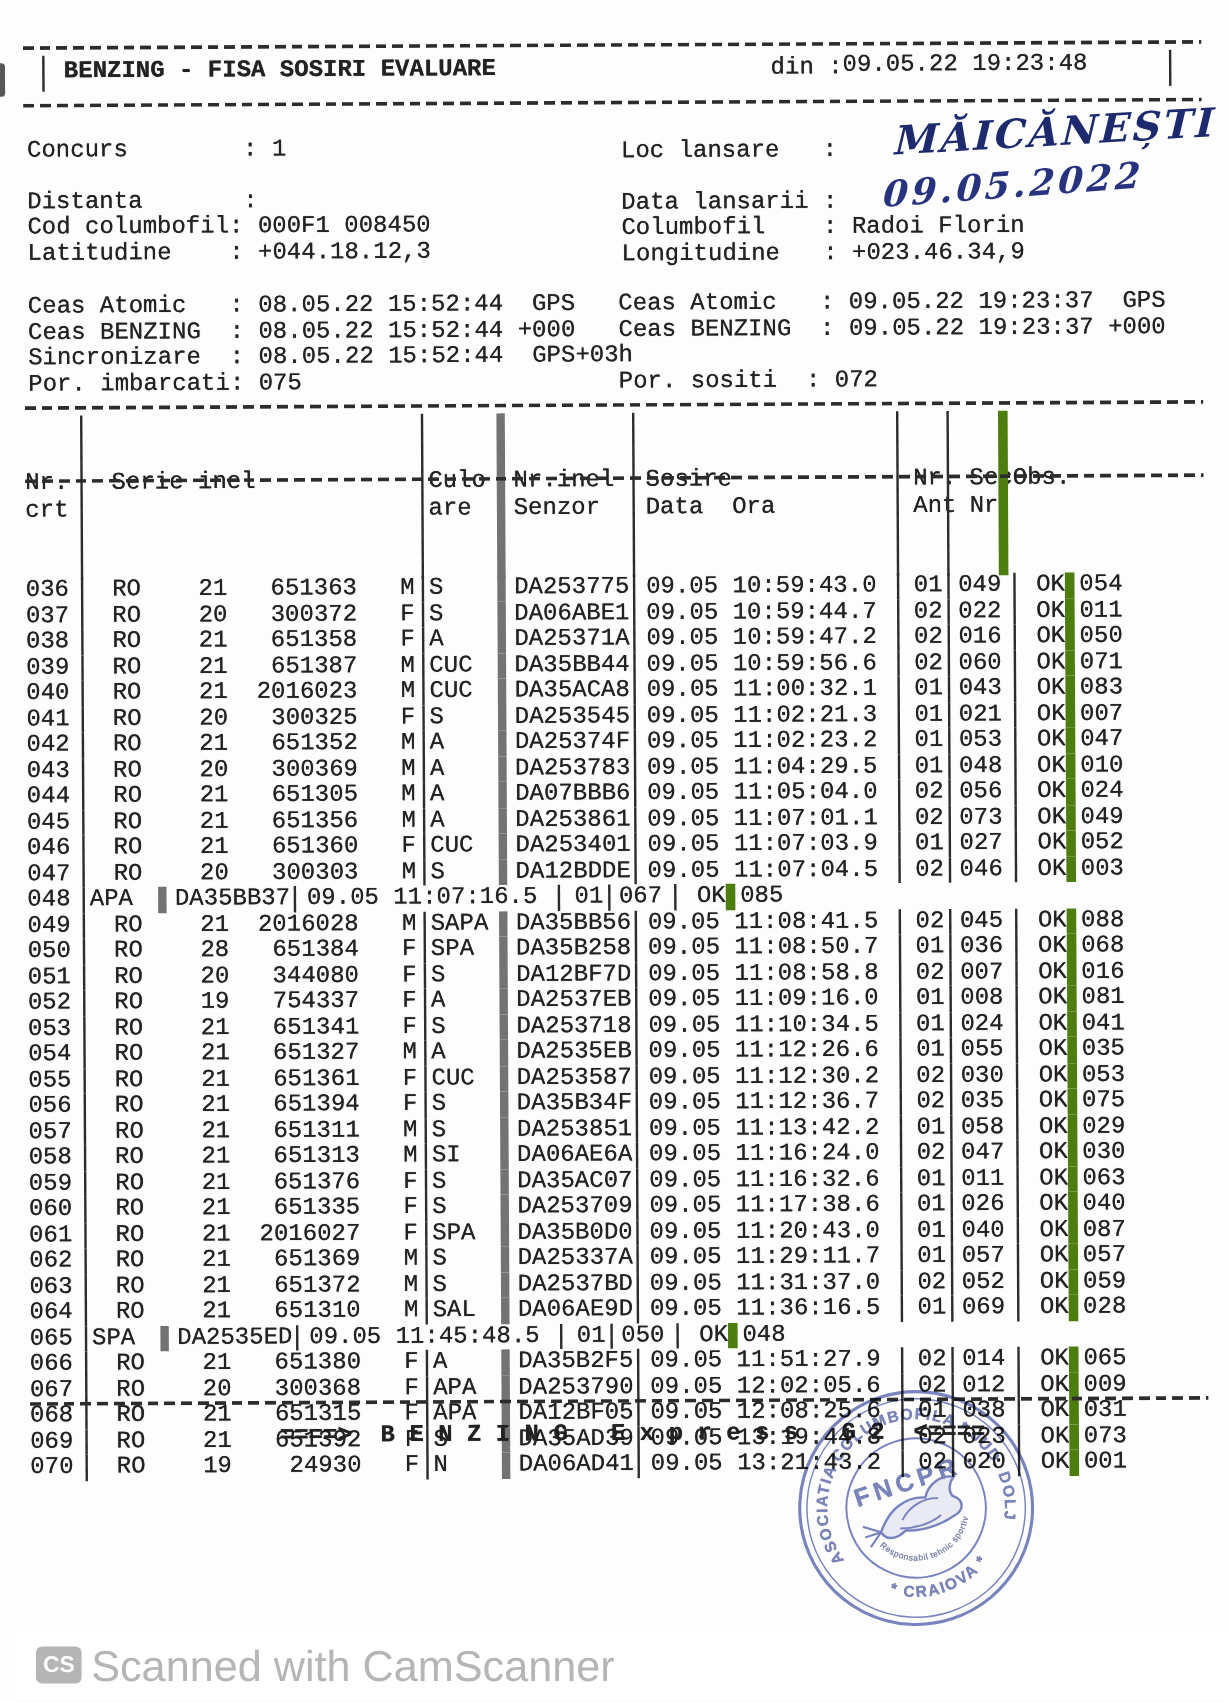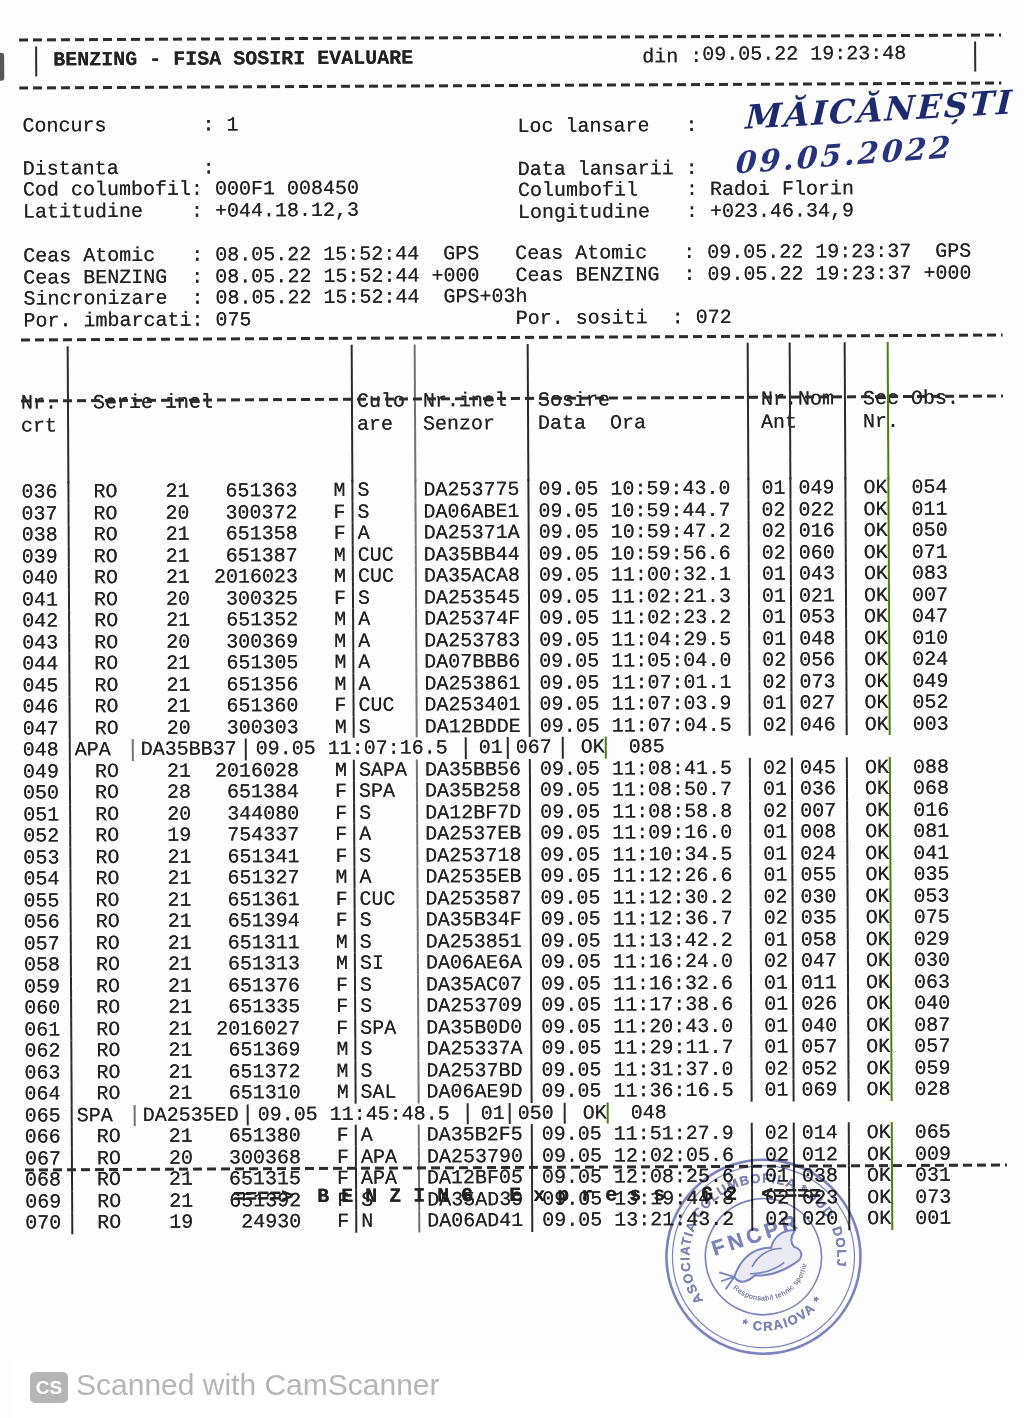--- a/index.html
+++ b/index.html
@@ -13,41 +13,41 @@
   .vbar{position:absolute;width:2px;height:30px;background:#2c2c2c;}
   .tline{white-space:pre;line-height:21.4px;height:21.4px;}
   .clock .tline{line-height:21.7px;height:21.7px;}
   .thead,.trow{display:flex;white-space:pre;}
   .trow{height:21.5px;line-height:21.5px;}
   .hl{line-height:22.5px;height:22.5px;white-space:pre;}
   .cell,.hcell{box-sizing:border-box;flex:0 0 auto;}
   .c-crt{width:46px;}
   .c-serie{width:284px;border-left:2px solid #2c2c2c;}
   .c-cul{width:63px;border-left:2px solid #2c2c2c;padding-left:4px;}
-  .c-sen{width:113px;border-left:2px solid #737373;padding-left:7px;}
+  .c-sen{width:113px;border-left:7px solid #737373;padding-left:7px;}
   .c-sos{width:220px;border-left:2px solid #2c2c2c;padding-left:9px;}
   .c-ant{width:42px;border-left:2px solid #2c2c2c;padding-left:12px;}
   .c-nom{width:55px;border-left:2px solid #2c2c2c;padding-left:7px;}
   .c-sec{width:43px;border-left:2px solid #2c2c2c;padding-left:17px;}
-  .c-obs{width:110px;border-left:2px solid #4d7c0f;padding-left:22px;}
+  .c-obs{width:110px;border-left:8px solid #4d7c0f;padding-left:4px;}
   .hand{position:absolute;font-family:"DejaVu Serif",serif;font-style:italic;font-weight:700;text-shadow:none;}
   .hand-loc{left:748px;top:92px;font-size:33px;color:#1d2a6e;letter-spacing:2px;
             transform:rotate(-3deg) skewX(-6deg);}
   .hand-date{left:738px;top:139px;font-size:30px;color:#27337f;letter-spacing:3px;
              transform:rotate(-4deg) skewX(-8deg);}
   #stamp{position:absolute;left:658px;top:1156px;transform:rotate(-18deg);opacity:.72;
          mix-blend-mode:multiply;}
   #edge-artifact{position:absolute;left:0;top:50px;width:7px;height:28px;background:#3a3a3a;
                  border-radius:0 3px 3px 0;opacity:.85;}
   #cs-bar{position:absolute;left:12px;top:1360px;width:1024px;height:58px;background:#fff;}
   #cs-icon{position:absolute;left:18px;top:12px;width:38px;height:31px;background:#b5b5b5;
            border-radius:5px;color:#fff;font-family:"Liberation Sans",sans-serif;font-weight:700;
            font-size:19px;display:flex;align-items:center;justify-content:center;text-shadow:none;}
   #cs-text{position:absolute;left:64px;top:8px;font-family:"Liberation Sans",sans-serif;
-           font-size:30px;color:#b5b5b5;text-shadow:none;}
+           font-size:36px;color:#b5b5b5;text-shadow:none;}
   svg text{font-family:"Liberation Sans",sans-serif;}
 </style>
 </head>
 <body>
 
 <div id="doc">
 
   <div id="edge-artifact"></div>
 
   <div class="dash" style="top:36px"></div>
@@ -79,23 +79,20 @@
       <div class="hl">Culo</div><div class="hl">are</div>
     </div>
     <div class="hcell c-sen">
       <div class="hl">Nr.inel</div><div class="hl">Senzor</div>
     </div>
     <div class="hcell c-sos">
       <div class="hl">Sosire</div><div class="hl">Data  Ora</div>
     </div>
     <div class="hcell c-ant">
       <div class="hl">Nr.</div><div class="hl">Ant</div>
-    </div>
-    <div class="hcell c-nom">
-      <div class="hl">Nom</div><div class="hl"></div>
     </div>
     <div class="hcell c-sec">
       <div class="hl">Sec</div><div class="hl">Nr.</div>
     </div>
     <div class="hcell c-obs">
       <div class="hl">Obs.</div><div class="hl"></div>
     </div>
   </div>
 
   <div class="dash" style="top:397px"></div>

